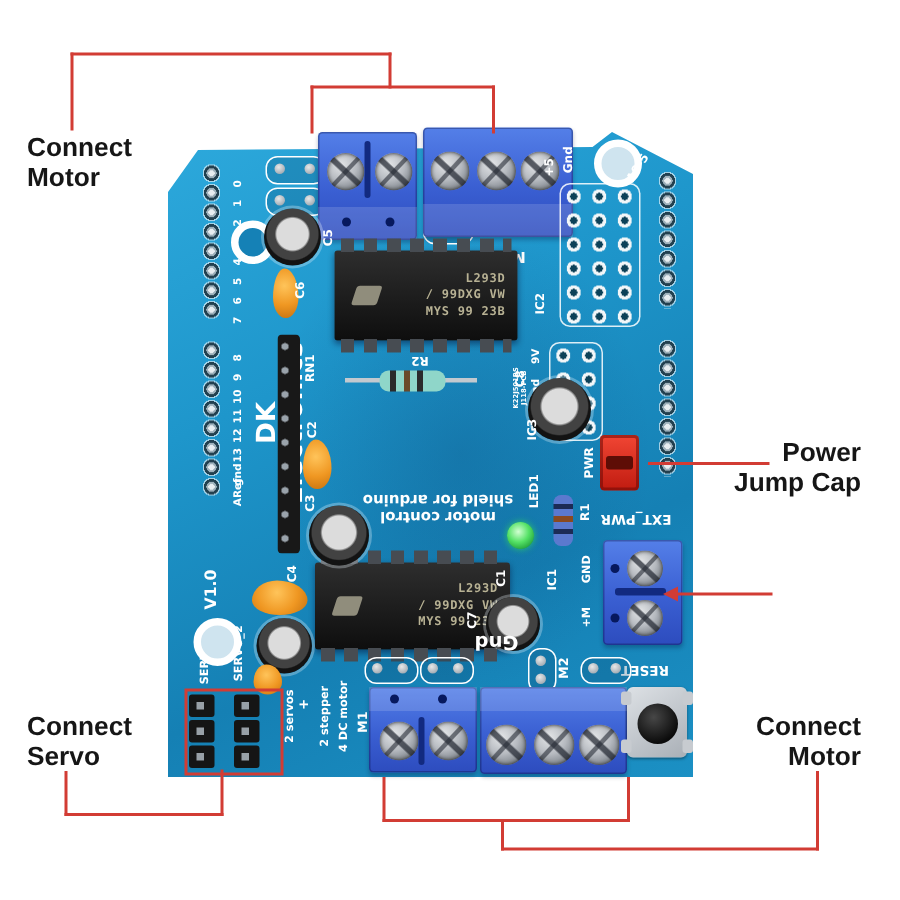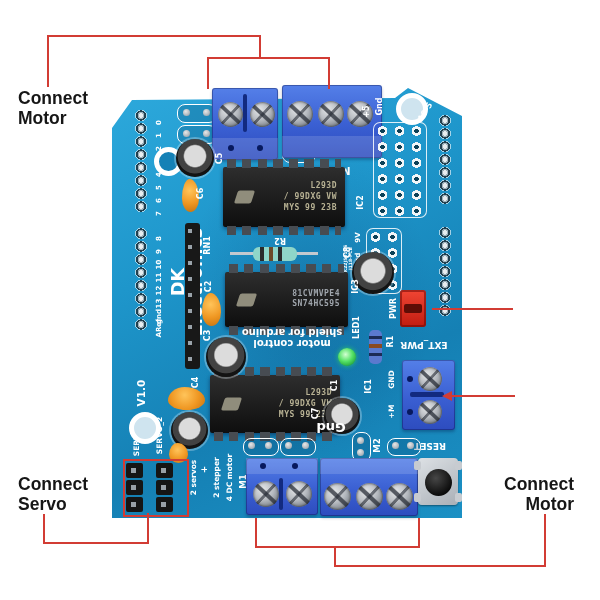--- a/index.html
+++ b/index.html
@@ -93,20 +93,22 @@
   .spin{position:absolute;width:17px;height:15px;background:#151515;border-radius:2px;}
   .spin::after{content:"";position:absolute;left:5px;top:5px;width:5px;height:5px;background:#98a0a7;}
 </style>
 </head>
 <body>
 
 <div class="stage">
 
   <div class="lbl" style="left:18px;top:88px;">Connect
 Motor</div>
+  <div class="lbl right" style="left:478px;top:291px;width:96px;">Power
+Jump Cap</div>
   <div class="lbl right" style="left:482px;top:474px;width:92px;">Connect
 Motor</div>
   <div class="lbl" style="left:18px;top:474px;">Connect
 Servo</div>
 
   <div class="rline" style="left:47px;top:35px;width:214px;height:2px;"></div>
   <div class="rline" style="left:47px;top:35px;width:2px;height:52px;"></div>
   <div class="rline" style="left:259px;top:35px;width:2px;height:24px;"></div>
   <div class="rline" style="left:207px;top:57px;width:123px;height:2px;"></div>
   <div class="rline" style="left:207px;top:57px;width:2px;height:32px;"></div>
@@ -211,29 +213,20 @@
     <div class="ic" style="left:111px;top:79px;width:122px;height:60px;">
       <div class="pins-t"></div>
         <div class="pins-b"></div>
       <span class="stlogo"></span>
       <div class="ictxt">
         <span>L293D</span><br>
         <span>/ 99DXG VW</span><br>
         <span>MYS 99 23B</span>
       </div>
     </div>
-    <div class="ic" style="left:113px;top:184px;width:123px;height:55px;">
-      <div class="pins-t"></div>
-        <div class="pins-b"></div>
-      <span class="stlogo"></span>
-      <div class="ictxt gray">
-        <span>81CVMVPE4</span><br>
-        <span>SN74HC595</span>
-      </div>
-    </div>
     <div class="ic" style="left:98px;top:287px;width:130px;height:58px;">
       <div class="pins-t"></div>
         <div class="pins-b"></div>
       <span class="stlogo"></span>
       <div class="ictxt">
         <span>L293D</span><br>
         <span>/ 99DXG VW</span><br>
         <span>MYS 99 23B</span>
       </div>
     </div>

